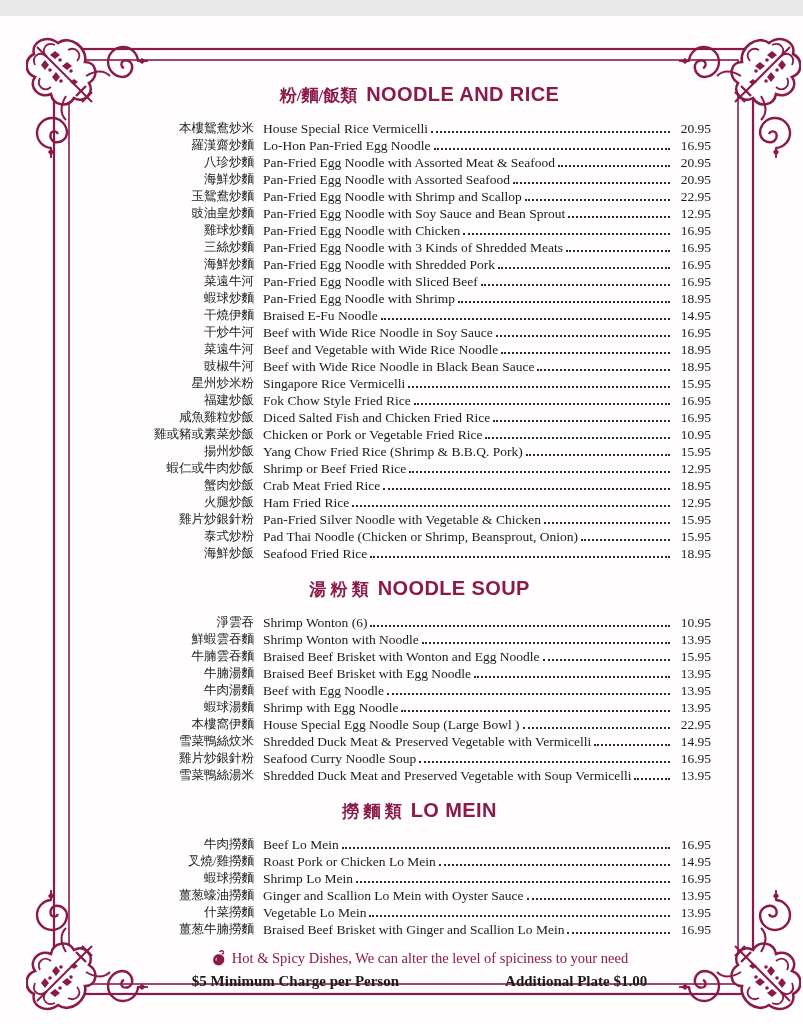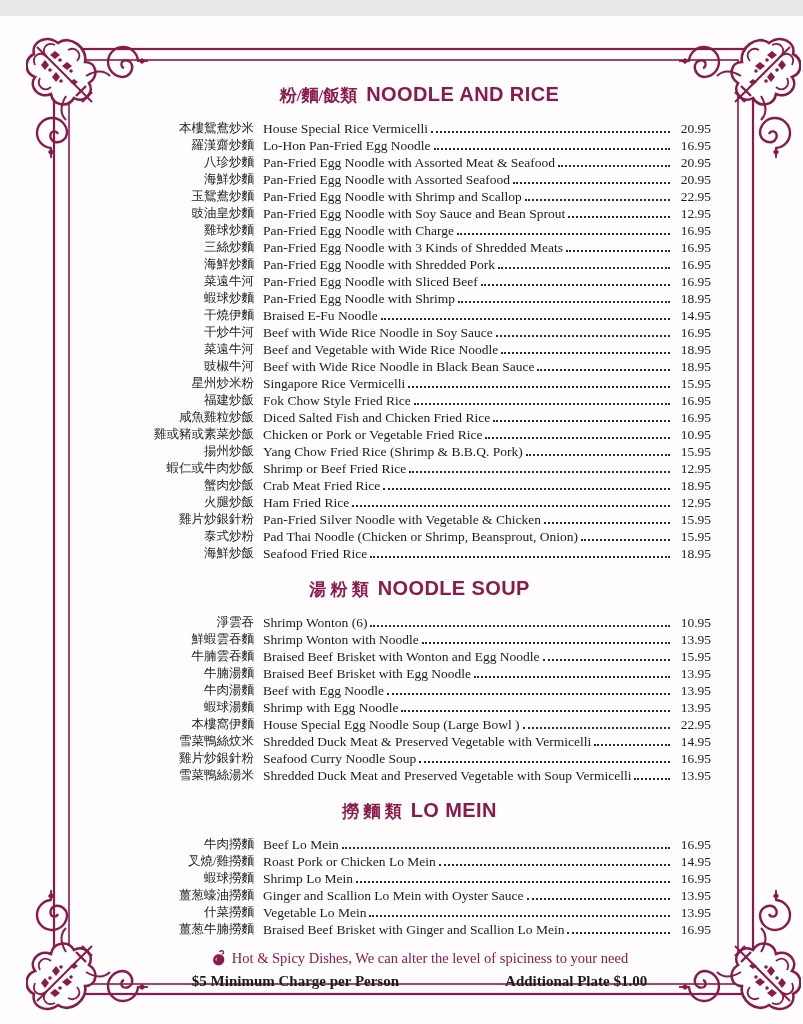--- a/index.html
+++ b/index.html
@@ -198,21 +198,21 @@
 
   <div class="row">
     <span class="cn">豉油皇炒麵</span>
     <span class="en">Pan-Fried Egg Noodle with Soy Sauce and Bean Sprout</span>
     <span class="dots"></span>
     <span class="price">12.95</span>
   </div>
 
   <div class="row">
     <span class="cn">雞球炒麵</span>
-    <span class="en">Pan-Fried Egg Noodle with Charge</span>
+    <span class="en">Pan-Fried Egg Noodle with Chicken</span>
     <span class="dots"></span>
     <span class="price">16.95</span>
   </div>
 
   <div class="row">
     <span class="cn">三絲炒麵</span>
     <span class="en">Pan-Fried Egg Noodle with 3 Kinds of Shredded Meats</span>
     <span class="dots"></span>
     <span class="price">16.95</span>
   </div>

